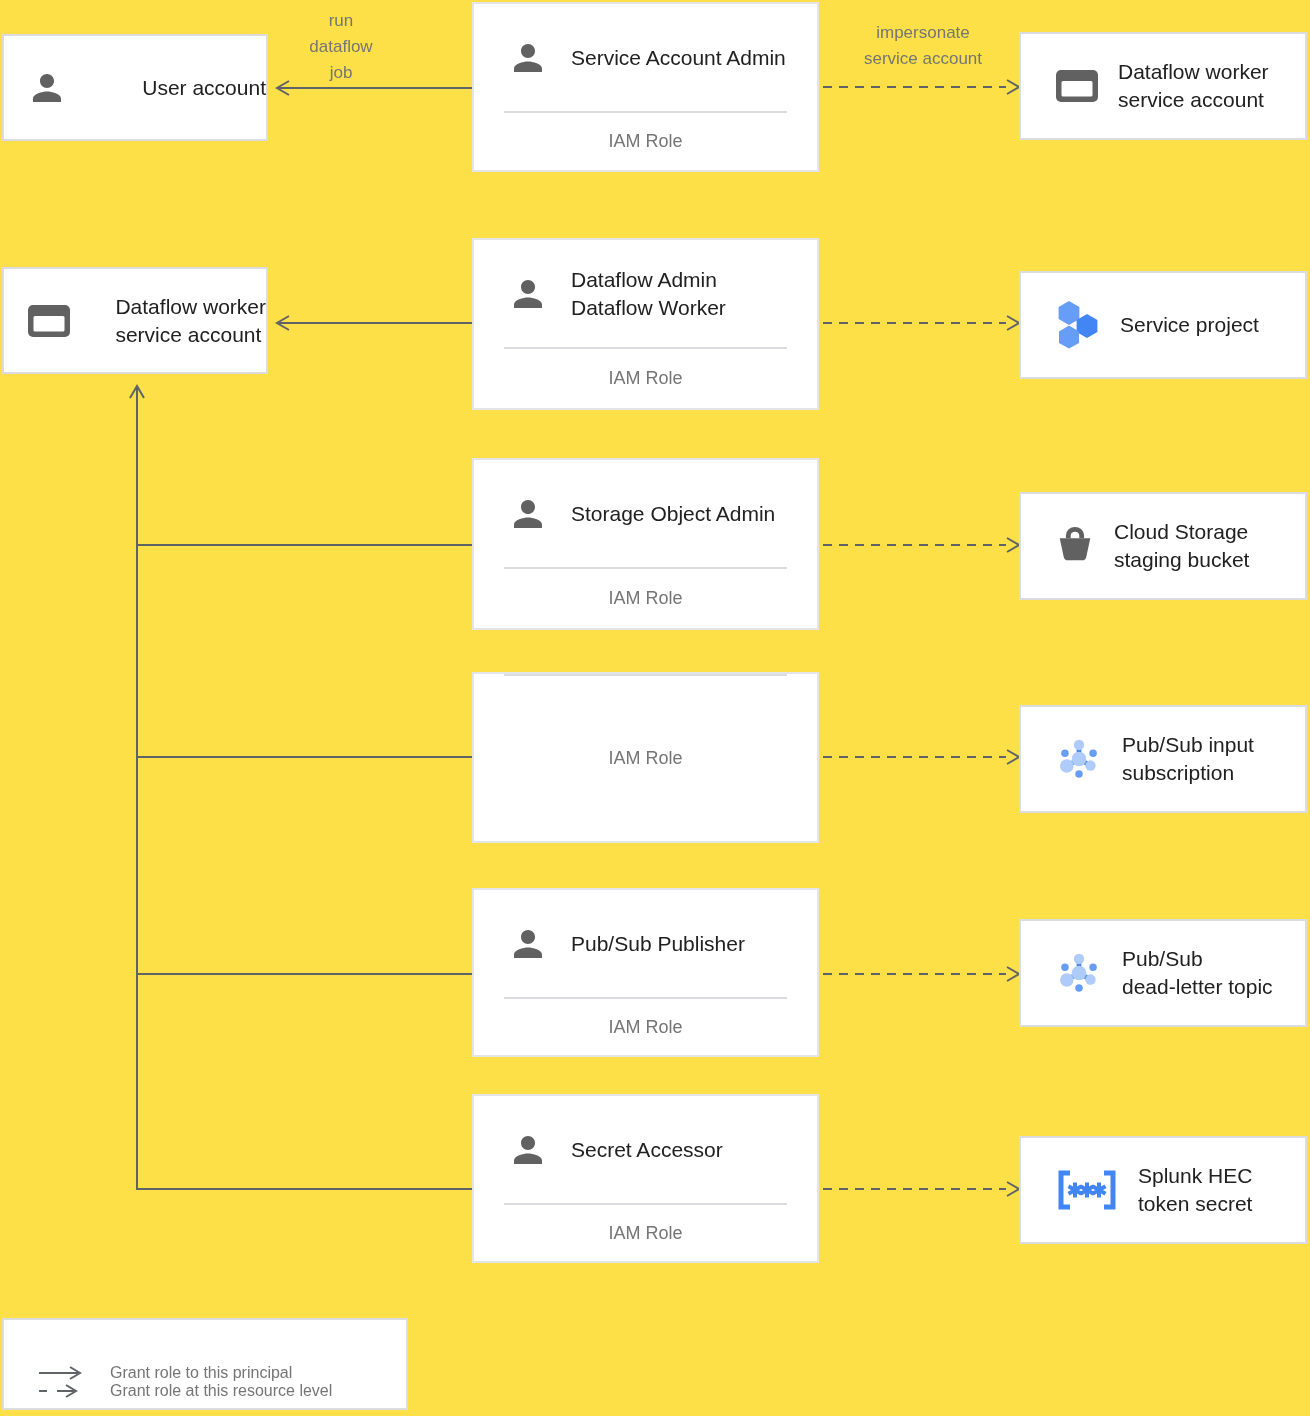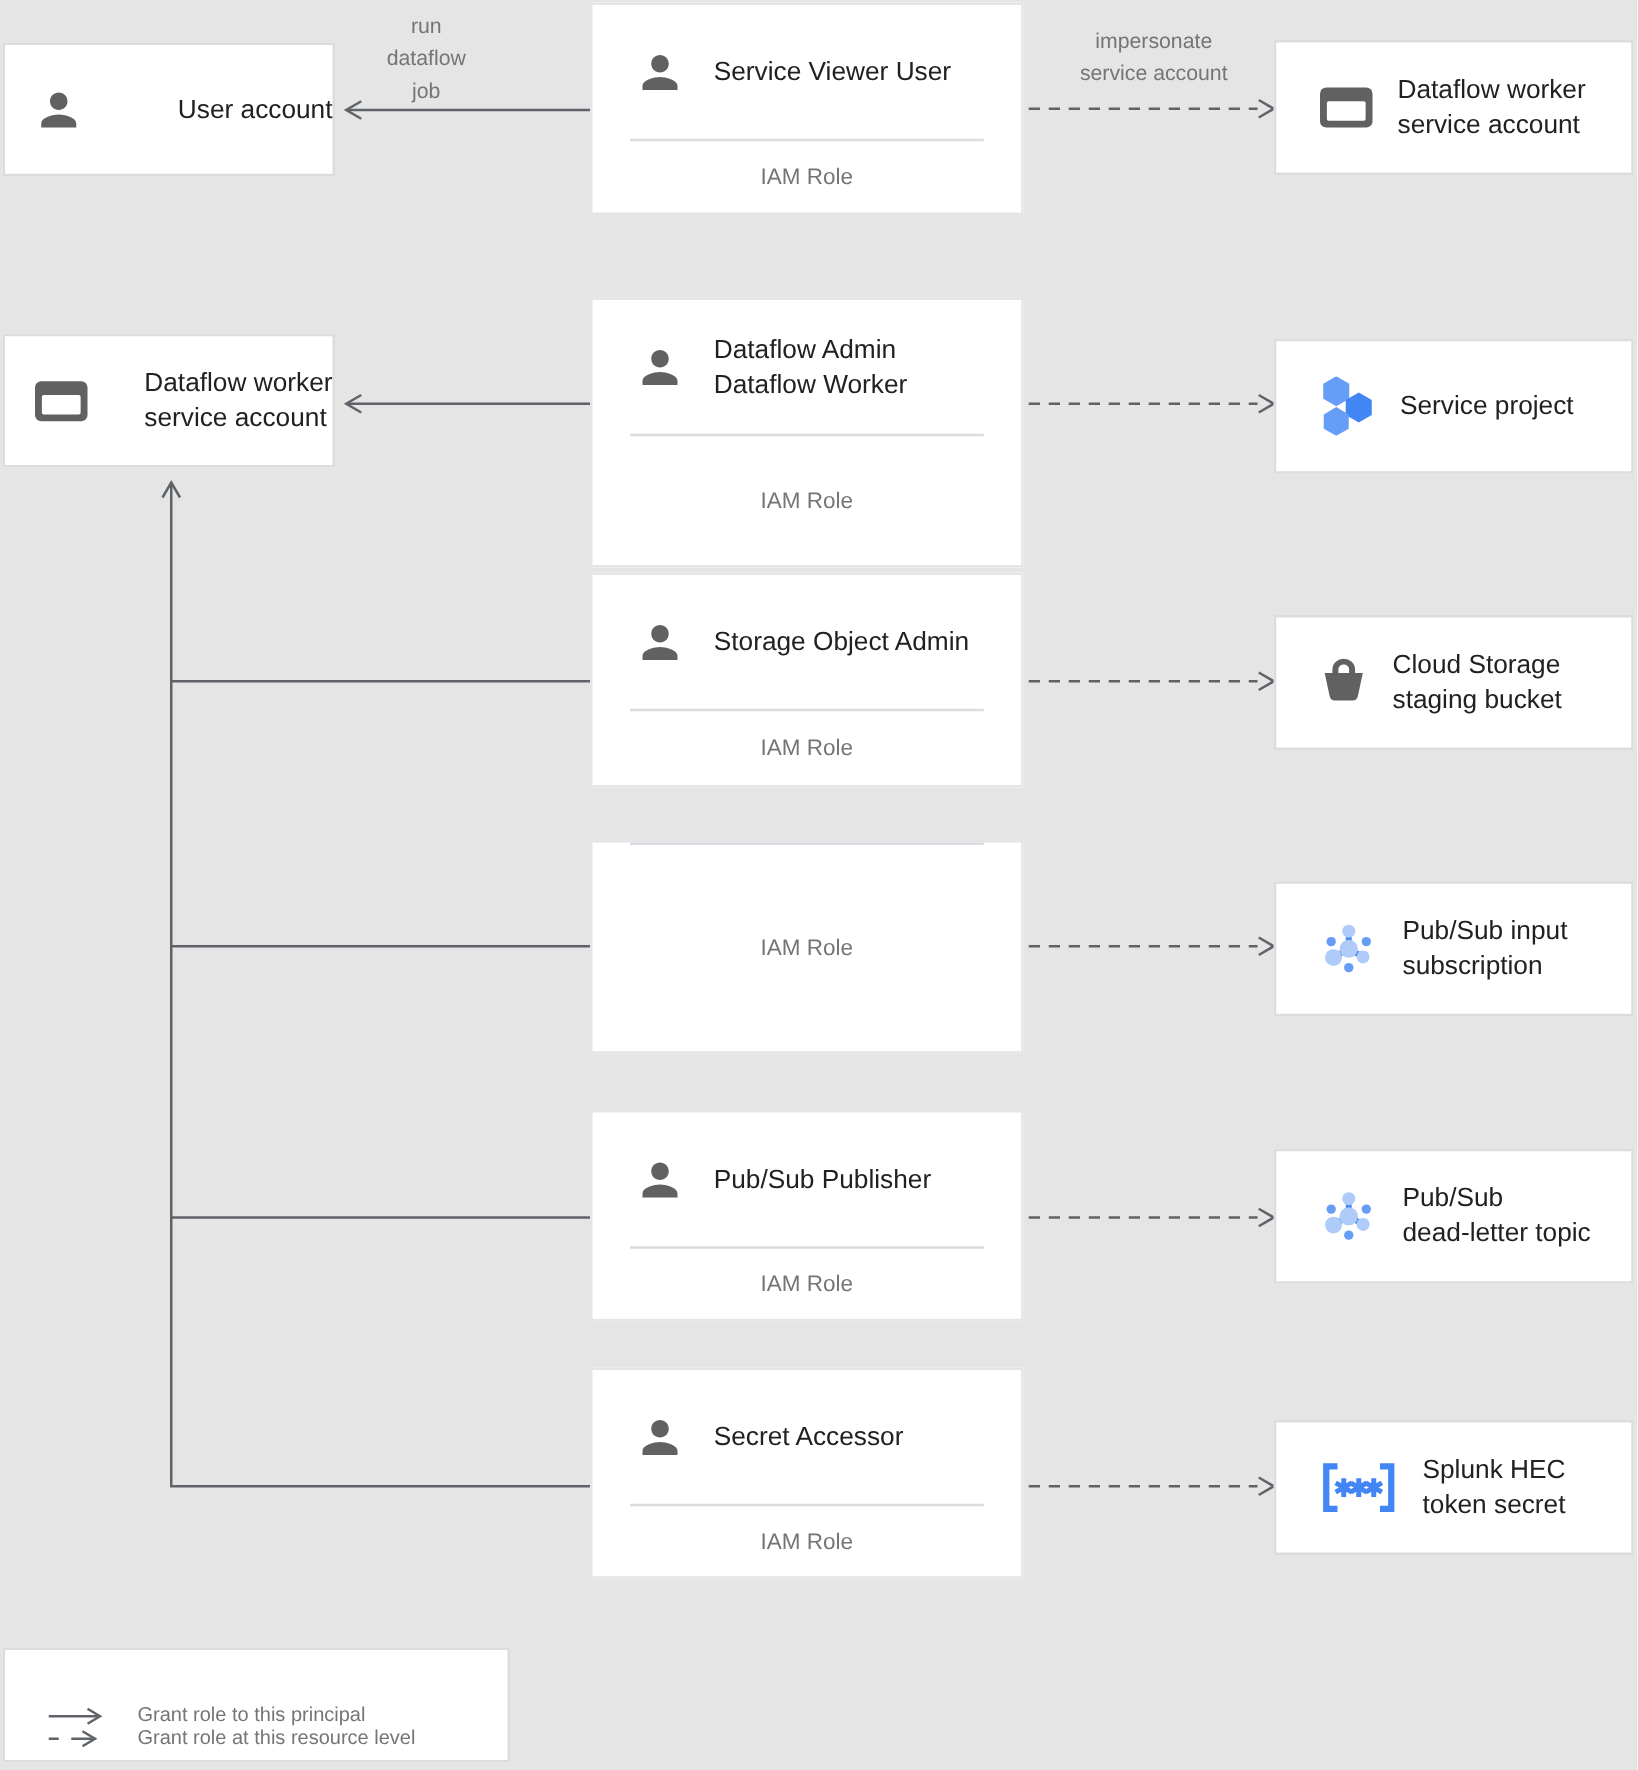--- a/index.html
+++ b/index.html
@@ -1,16 +1,16 @@
 <!DOCTYPE html>
 <html><head>
 <meta charset="utf-8">
 <style>
   html,body{margin:0;padding:0;background:#fff;}
-  .canvas{position:relative;width:1310px;height:1416px;background:#e5e5e5;
+  .canvas{position:relative;width:1310px;height:1416px;background:#fde047;
           font-family:"Liberation Sans",sans-serif;overflow:hidden;}
   .connectors{position:absolute;left:0;top:0;pointer-events:none;}
   .box{position:absolute;background:#fff;border:2px solid #dadce0;box-sizing:border-box;}
   .role-box{left:472px;width:347px;border-color:#e3e5e8;display:flex;flex-direction:column;}
   .role-top{height:107px;display:flex;align-items:center;padding-left:33px;gap:22px;}
   .role-divider{border-top:2px solid #dadce0;margin:0 30px;}
   .role-bottom{flex:1;display:flex;align-items:center;justify-content:center;}
   .iam{color:#757575;font-size:18px;}
   .title{font-size:21px;line-height:28px;color:#212121;}
   .title span{display:block;}
@@ -89,31 +89,31 @@
       <span>service account</span>
     </div>
   </div>
 
   <div class="box role-box" style="top:2px;height:170px">
     <div class="role-top">
       <svg class="ico" width="42" height="42" viewBox="0 0 24 24">
           <path fill="#616161" d="M12 12c2.21 0 4-1.79 4-4s-1.79-4-4-4-4 1.79-4 4 1.79 4 4 4zm0 2c-2.67 0-8 1.34-8 4v2h16v-2c0-2.66-5.33-4-8-4z"></path>
         </svg>
       <div class="title">
-        <span>Service Viewer User</span>
-          <span></span>
-      </div>
-    </div>
-    <div class="role-divider"></div>
-    <div class="role-bottom">
-        <span class="iam">IAM Role</span>
-      </div>
-  </div>
-
-  <div class="box role-box" style="top:238px;height:216px">
+        <span>Service Account Admin</span>
+          <span></span>
+      </div>
+    </div>
+    <div class="role-divider"></div>
+    <div class="role-bottom">
+        <span class="iam">IAM Role</span>
+      </div>
+  </div>
+
+  <div class="box role-box" style="top:238px;height:172px">
     <div class="role-top">
       <svg class="ico" width="42" height="42" viewBox="0 0 24 24">
           <path fill="#616161" d="M12 12c2.21 0 4-1.79 4-4s-1.79-4-4-4-4 1.79-4 4 1.79 4 4 4zm0 2c-2.67 0-8 1.34-8 4v2h16v-2c0-2.66-5.33-4-8-4z"></path>
         </svg>
       <div class="title">
         <span>Dataflow Admin</span>
           <span>Dataflow Worker</span>
       </div>
     </div>
     <div class="role-divider"></div>

